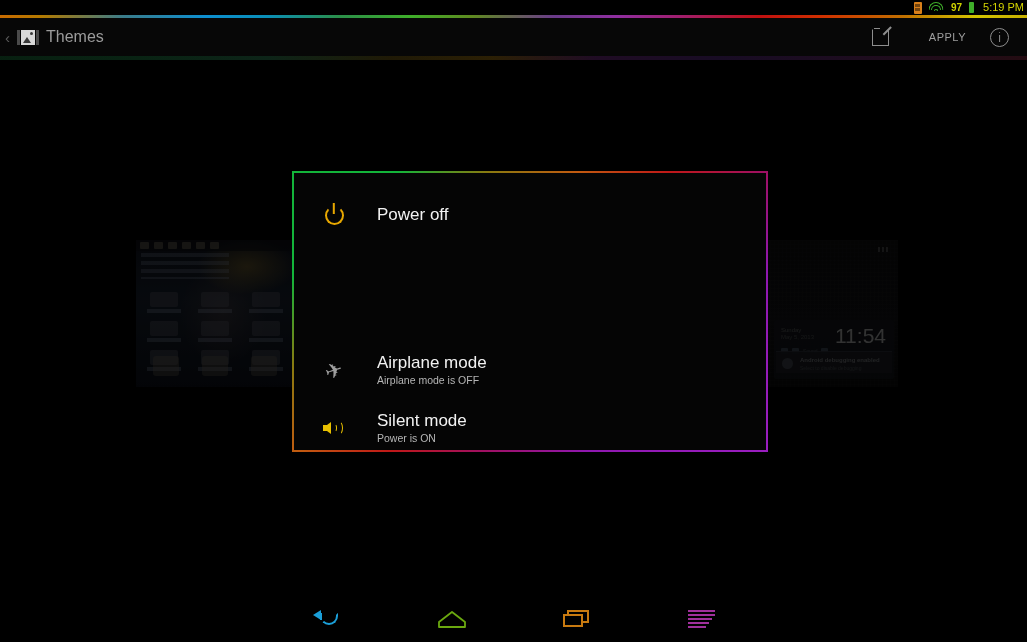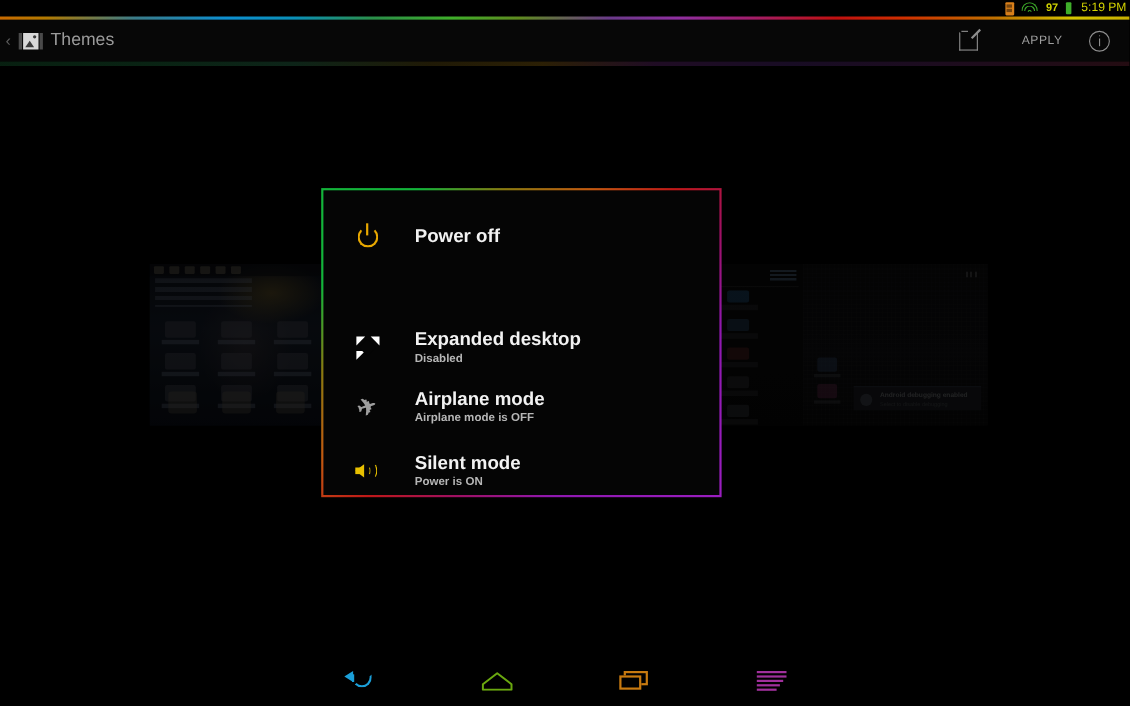--- a/index.html
+++ b/index.html
@@ -461,29 +461,28 @@
     top: 240px; left: 136px;
     width: 762px; height: 147px;
     background: rgba(0,0,0,.62);
     pointer-events: none;
   }
 
   
   #power-dialog {
     position: absolute;
     left: 292px; top: 171px;
-    width: 364px;
+    width: 476px;
     height: 281px;
     padding: 2px;
     background: linear-gradient(135deg,
       #13b43a 0%, #13b43a 14%,
       #8a7a10 26%, #c25a10 38%,
       #c01818 50%, #a01060 62%,
       #8f18b0 76%, #9a1ec0 100%);
-    font-weight: bold;
   }
   #power-dialog .inner {
     width: 100%; height: 100%;
     background: #050505;
     position: relative;
   }
   .pm-item {
     position: absolute;
     left: 0; right: 0;
     display: flex;
@@ -901,20 +900,31 @@
       <div class="lapps">
         <div class="la">
             <div class="lai"></div>
             <div class="lal"></div>
           </div>
         <div class="la">
             <div class="lai" style="background:rgba(150,60,110,.32)"></div>
             <div class="lal"></div>
           </div>
       </div>
+      <div class="shade">
+        <span class="day">Sunday</span>
+        <span class="dte">May 5, 2013</span>
+        <span class="big">11:54</span>
+        <div class="srow">
+          <span class="s"></span>
+            <span class="s"></span>
+          <span class="w">Sound</span>
+          <span class="s"></span>
+        </div>
+      </div>
       <div class="notif">
         <span class="ni"></span>
         <span class="nt">Android debugging enabled</span>
         <span class="ns">Select to disable debugging</span>
       </div>
     </div>
   </div>
 
   <div id="preview-dim"></div>
 
@@ -924,34 +934,20 @@
       <div class="pm-item" id="pm-poweroff">
         <span class="pm-ico">
           <span class="glyph-power"></span>
         </span>
         <span class="pm-text">
           <span class="pm-title">Power off</span>
         </span>
       </div>
 
 
-      <div class="pm-item" id="pm-expanded">
-        <span class="pm-ico">
-          <span class="glyph-expand">
-            <span class="a1"></span>
-              <span class="a2"></span>
-            <span class="a3"></span>
-              <span class="a4"></span>
-          </span>
-        </span>
-        <span class="pm-text">
-          <div class="pm-title">Expanded desktop</div>
-          <div class="pm-sub">Disabled</div>
-        </span>
-      </div>
 
       <div class="pm-item" id="pm-airplane">
         <span class="pm-ico">
           <span class="glyph-plane">✈</span>
         </span>
         <span class="pm-text">
           <div class="pm-title">Airplane mode</div>
           <div class="pm-sub">Airplane mode is OFF</div>
         </span>
       </div>

